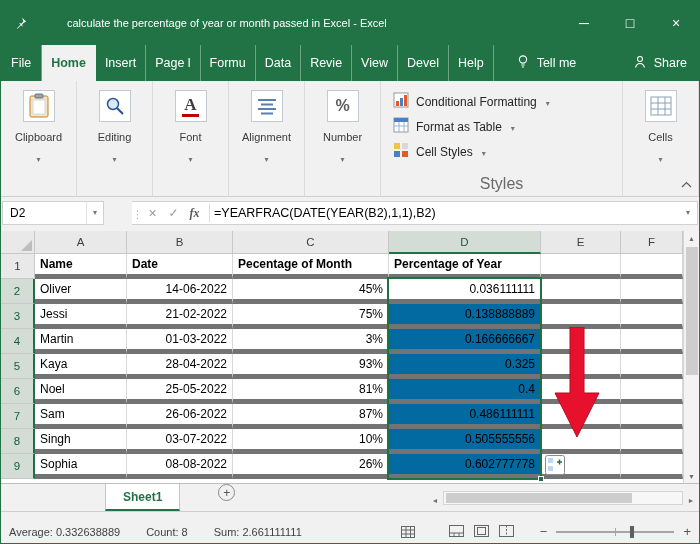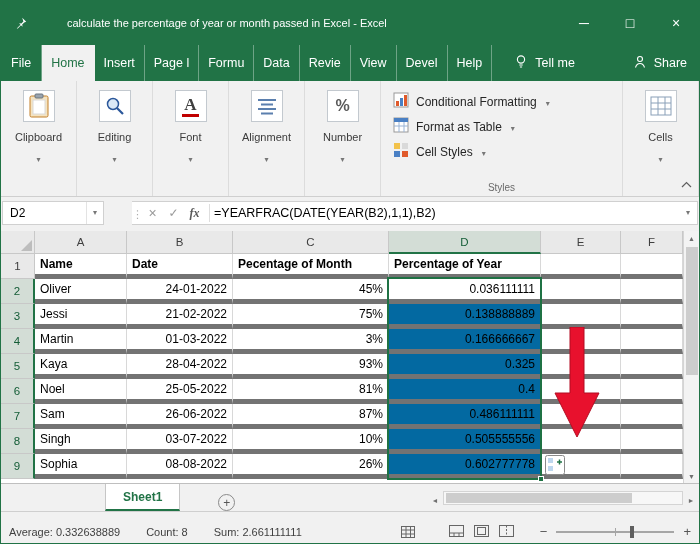--- a/index.html
+++ b/index.html
@@ -12,37 +12,37 @@
   .titlebar{height:44px;background:#217346;display:flex;align-items:center;color:#fff;flex:none;padding-left:14px;}
   .pin{width:14px;display:flex;align-items:center;}
   .title{font-size:11px;margin-left:38px;white-space:nowrap;}
   .winbtns{margin-left:auto;display:flex;height:100%;}
   .winbtn{width:46px;height:100%;display:flex;align-items:center;justify-content:center;font-size:14px;cursor:default;}
 
   
   .tabrow{height:36px;background:#217346;display:flex;align-items:stretch;color:#fff;font-size:12.5px;flex:none;}
   .rtab{padding:0 9px;display:flex;align-items:center;border-right:1px solid rgba(255,255,255,.35);white-space:nowrap;}
   .rtab:first-child{padding:0 10px;}
-  .rtab.active{background:#f1f1f1;color:#217346;font-weight:normal;border-right-color:#f1f1f1;}
+  .rtab.active{background:#f1f1f1;color:#217346;font-weight:bold;border-right-color:#f1f1f1;}
   .tellme{display:flex;align-items:center;gap:7px;padding:0 10px;margin-left:12px;white-space:nowrap;}
   .share{margin-left:auto;margin-right:12px;display:flex;align-items:center;gap:7px;white-space:nowrap;}
 
   
   .ribbon{height:116px;background:#f1f1f1;border-bottom:1px solid #cfcfcf;display:flex;position:relative;flex:none;}
   .rgroup{width:76px;border-right:1px solid #dcdcdc;display:flex;flex-direction:column;align-items:center;padding-top:9px;flex:none;}
   .iconbox{width:32px;height:32px;border:1px solid #c3c9cf;background:#fff;display:flex;align-items:center;justify-content:center;}
   .glabel{font-size:11px;color:#3b3b3b;margin-top:9px;white-space:nowrap;}
   .chev::before{content:"▾";font-size:8px;color:#777;line-height:1;}
   .rgroup .chev{margin-top:5px;}
   .fontA{font:bold 17px "Liberation Serif",serif;color:#3f3f3f;line-height:1;border-bottom:3px solid #c00000;padding:0 2px 1px 2px;}
   .pctIcon{font:bold 16px "Liberation Sans",sans-serif;color:#595959;}
   .styles{flex:1;position:relative;padding:8px 0 0 12px;border-right:1px solid #dcdcdc;min-width:0;}
   .sitem{display:flex;align-items:center;gap:7px;height:25px;font-size:12px;color:#262626;white-space:nowrap;}
   .sitem .chev{margin-left:2px;}
-  .slabel{position:absolute;bottom:3px;left:0;right:0;text-align:center;font-size:10px;color:#6a6a6a;}
+  .slabel{position:absolute;bottom:3px;left:0;right:0;text-align:center;font-size:16px;color:#6a6a6a;}
   .cellsg{border-right:1px solid #dcdcdc;}
   .collapse{position:absolute;right:7px;bottom:4px;}
 
   
   .fbar{height:34px;background:#f1f1f1;display:flex;align-items:center;padding:4px 1px 6px 1px;flex:none;gap:28px;}
   .namebox{width:102px;height:24px;background:#fff;border:1px solid #d0d0d0;display:flex;align-items:center;flex:none;}
   .nbtext{flex:1;padding-left:7px;font-size:12px;color:#000;}
   .nbdd{width:17px;border-left:1px solid #e3e3e3;display:flex;align-items:center;justify-content:center;height:100%;}
   .fxarea{flex:1;height:24px;background:#fff;border:1px solid #d0d0d0;border-left:none;display:flex;align-items:center;min-width:0;}
   .dots::before{content:"⋮";color:#adadad;font-size:11px;}
@@ -73,21 +73,21 @@
   .autofill{position:absolute;left:544px;top:224px;width:20px;height:20px;}
   .redarrow{position:absolute;left:546px;top:96px;}
   .vscroll{width:16px;background:#f3f3f3;border-left:1px solid #d4d4d4;display:flex;flex-direction:column;align-items:center;flex:none;}
   .varrow{height:14px;display:flex;align-items:center;justify-content:center;width:100%;}
   .varrow.up::before{content:"▲";font-size:7px;color:#707070;}
   .varrow.down::before{content:"▼";font-size:7px;color:#707070;}
   .vthumb{width:12px;height:128px;background:#cdcdcd;margin-top:2px;display:block;}
   .vspacer{flex:1;}
 
   
-  .tabsrow{height:28px;background:#f1f1f1;border-top:1px solid #bfbfbf;display:flex;align-items:flex-end;flex:none;}
+  .tabsrow{height:28px;background:#f1f1f1;border-top:1px solid #bfbfbf;display:flex;align-items:flex-start;flex:none;}
   .tabspacer{width:104px;height:100%;}
   .sheettab{height:100%;padding:0 17px;background:#fff;border-left:1px solid #c6c6c6;border-right:1px solid #c6c6c6;border-bottom:2px solid #217346;color:#217346;font-weight:bold;font-size:12px;display:flex;align-items:center;}
   .newsheet{width:17px;height:17px;border:1px solid #8a8a8a;border-radius:50%;display:flex;align-items:center;justify-content:center;color:#555;font-size:12px;margin-left:38px;line-height:1;}
   .hscroll{width:272px;display:flex;align-items:center;height:100%;flex:none;}
   .harrow{width:16px;text-align:center;}
   .harrow.left::before{content:"◄";font-size:7px;color:#707070;}
   .harrow.right::before{content:"►";font-size:7px;color:#707070;}
   .htrack{flex:1;height:14px;background:#f7f7f7;border:1px solid #d4d4d4;position:relative;}
   .hthumb{position:absolute;left:2px;top:1px;bottom:1px;width:78%;background:#cdcdcd;display:block;}
 
@@ -284,21 +284,21 @@
         <div class="colhead">F</div>
         <div class="rowhead">1</div>
         <div class="cell hdr">Name</div>
         <div class="cell hdr">Date</div>
         <div class="cell hdr">Pecentage of Month</div>
         <div class="cell hdr">Percentage of Year</div>
         <div class="cell hdr"></div>
         <div class="cell hdr"></div>
         <div class="rowhead rowsel">2</div>
         <div class="cell">Oliver</div>
-        <div class="cell num">24-01-2022</div>
+        <div class="cell num">14-06-2022</div>
         <div class="cell num">45%</div>
         <div class="cell num active">0.036111111</div>
         <div class="cell num"></div>
         <div class="cell num"></div>
         <div class="rowhead rowsel">3</div>
         <div class="cell">Jessi</div>
         <div class="cell num">21-02-2022</div>
         <div class="cell num">75%</div>
         <div class="cell num selfill">0.138888889</div>
         <div class="cell num"></div>

